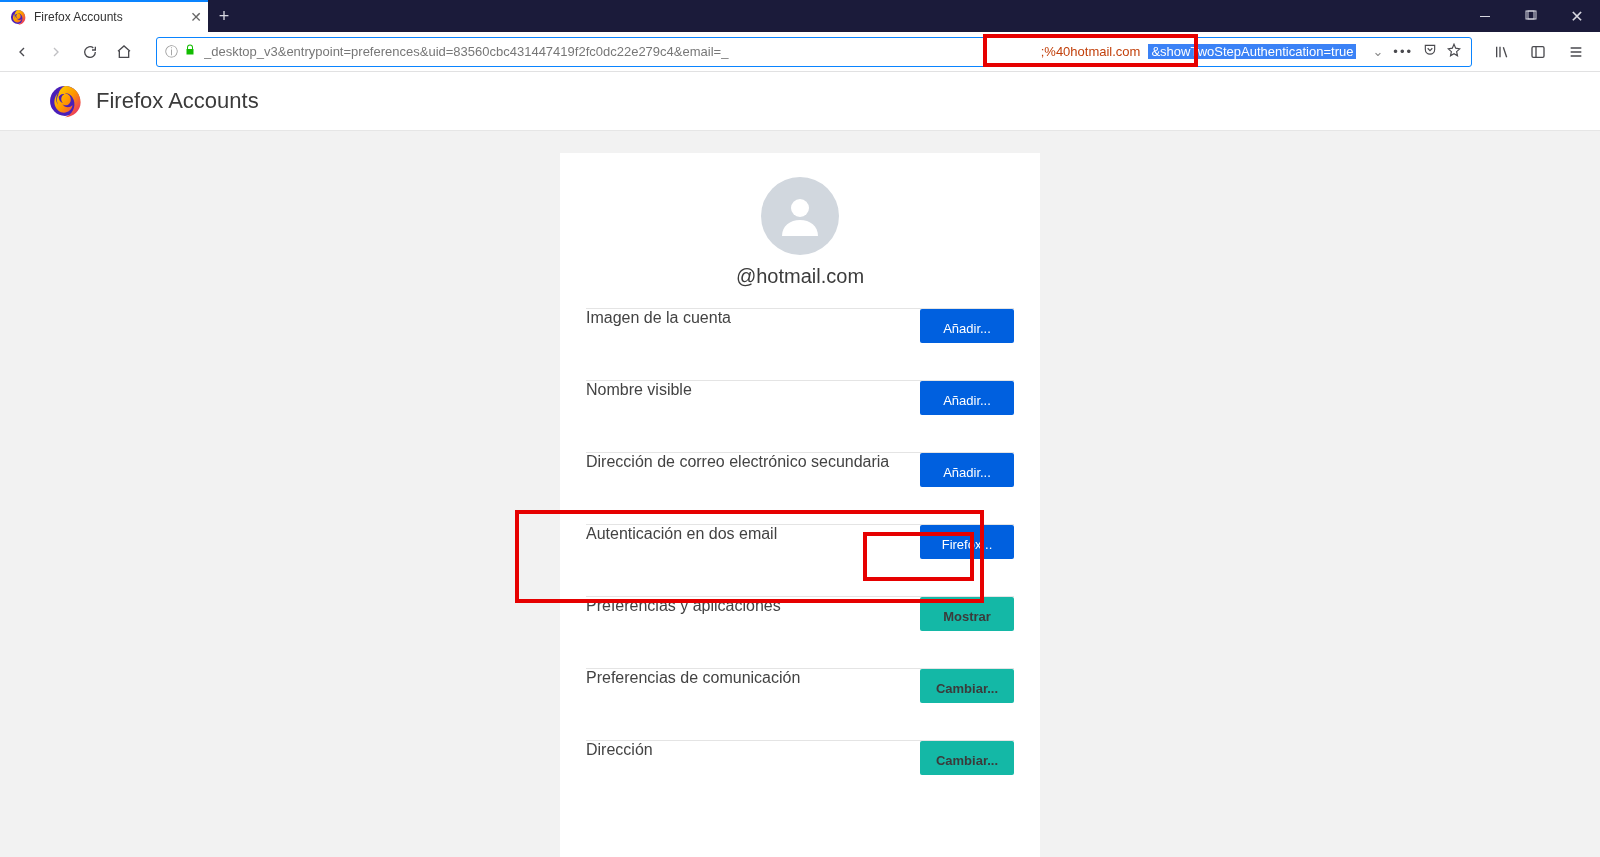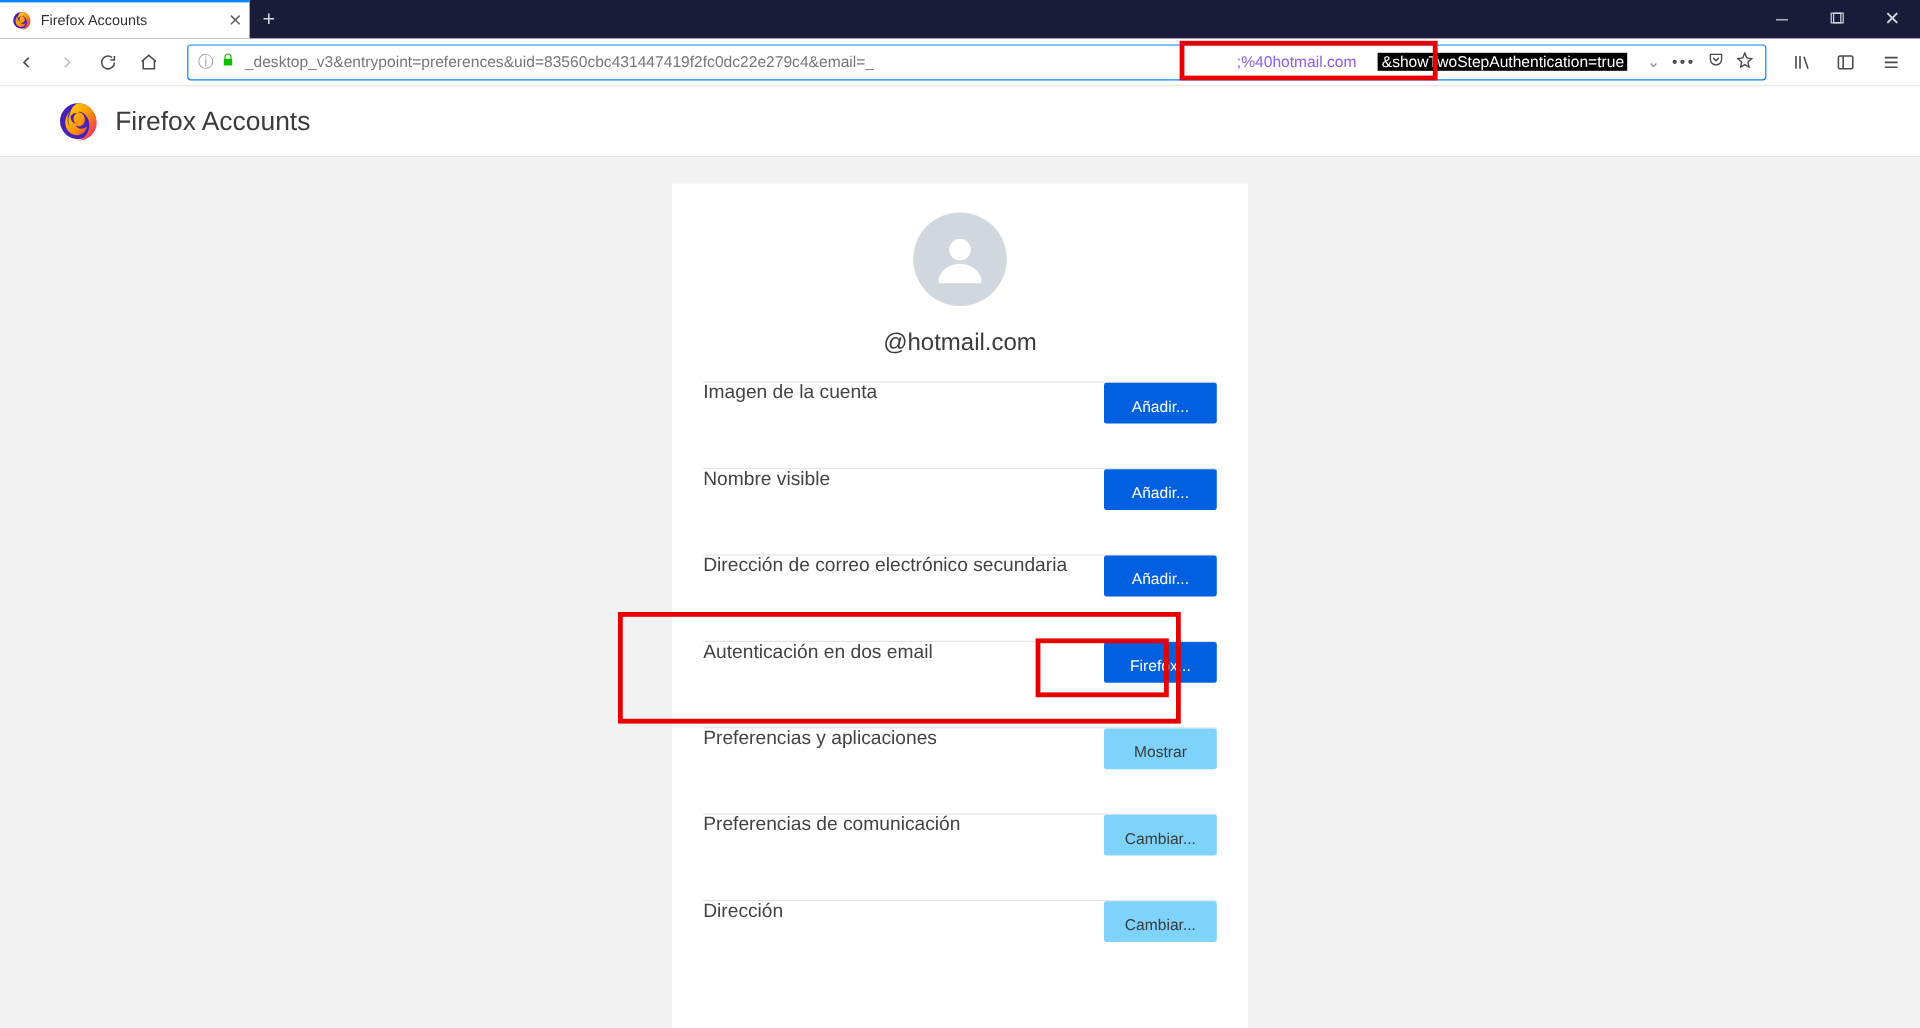--- a/index.html
+++ b/index.html
@@ -79,24 +79,24 @@
   .url-left {
     display:flex;align-items:center;gap:6px;padding:0 8px;white-space:nowrap;
     color:#777;
   }
   .url-left .info-icon{color:#999;}
   .url-left .lock-icon{color:#12bc00;}
   .url-text-main{
     flex:1;white-space:nowrap;overflow:hidden;color:#777;
   }
   .url-text-mid{
-    white-space:nowrap;color:#8b5cf6;padding-right:18px;
+    white-space:nowrap;color:#c2410c;padding-right:8px;
   }
   .url-highlight{
-    background:#000000;color:#fff;padding:0 3px;white-space:nowrap;margin-right:6px;
+    background:#3b82f6;color:#fff;padding:0 3px;white-space:nowrap;margin-right:6px;
   }
   .addr-controls{
     display:flex;align-items:center;gap:10px;padding:0 10px;color:#4a4a4f;
   }
   .addr-controls .dots{letter-spacing:2px;}
   .toolbar-right{
     display:flex;align-items:center;gap:0;
     margin-left:auto;
   }
   .toolbar-right .nav-btn{width:36px;}
@@ -139,35 +139,35 @@
     margin-top:22px;
     padding:18px 26px 0 26px;
   }
   .avatar-wrap{display:flex;justify-content:center;margin-top:6px;}
   .avatar{
     width:78px;height:78px;border-radius:50%;background:#d1d7de;
     display:flex;align-items:center;justify-content:center;
   }
   .avatar svg{width:48px;height:48px;fill:#fff;}
   .email{
-    text-align:center;font-size:20px;color:#3b3b3b;margin-top:20px;
+    text-align:center;font-size:20px;color:#3b3b3b;margin-top:10px;
     font-weight:400;
   }
   .sep{border:none;border-top:1px solid #e4e4e4;margin-top:20px;}
   .row{
     display:flex;align-items:flex-start;justify-content:space-between;
     height:72px;border-bottom:1px solid #e4e4e4;
   }
   .row .label{font-size:16px;color:#434343;}
   .btn{
     min-width:94px;height:34px;border:none;border-radius:2px;
     font-size:13px;color:#fff;background:#0060df;cursor:pointer;
     padding:12px 14px;
   }
-  .btn.secondary{background:#7dd3fc;color:#3b3b3b;}
+  .btn.secondary{background:#14b8a6;color:#3b3b3b;font-weight:bold;}
 
   
   .ff-favicon{width:16px;height:16px;}
 
 </style>
 </head>
 <body>
 
 <div class="titlebar">
   <div class="tab">

